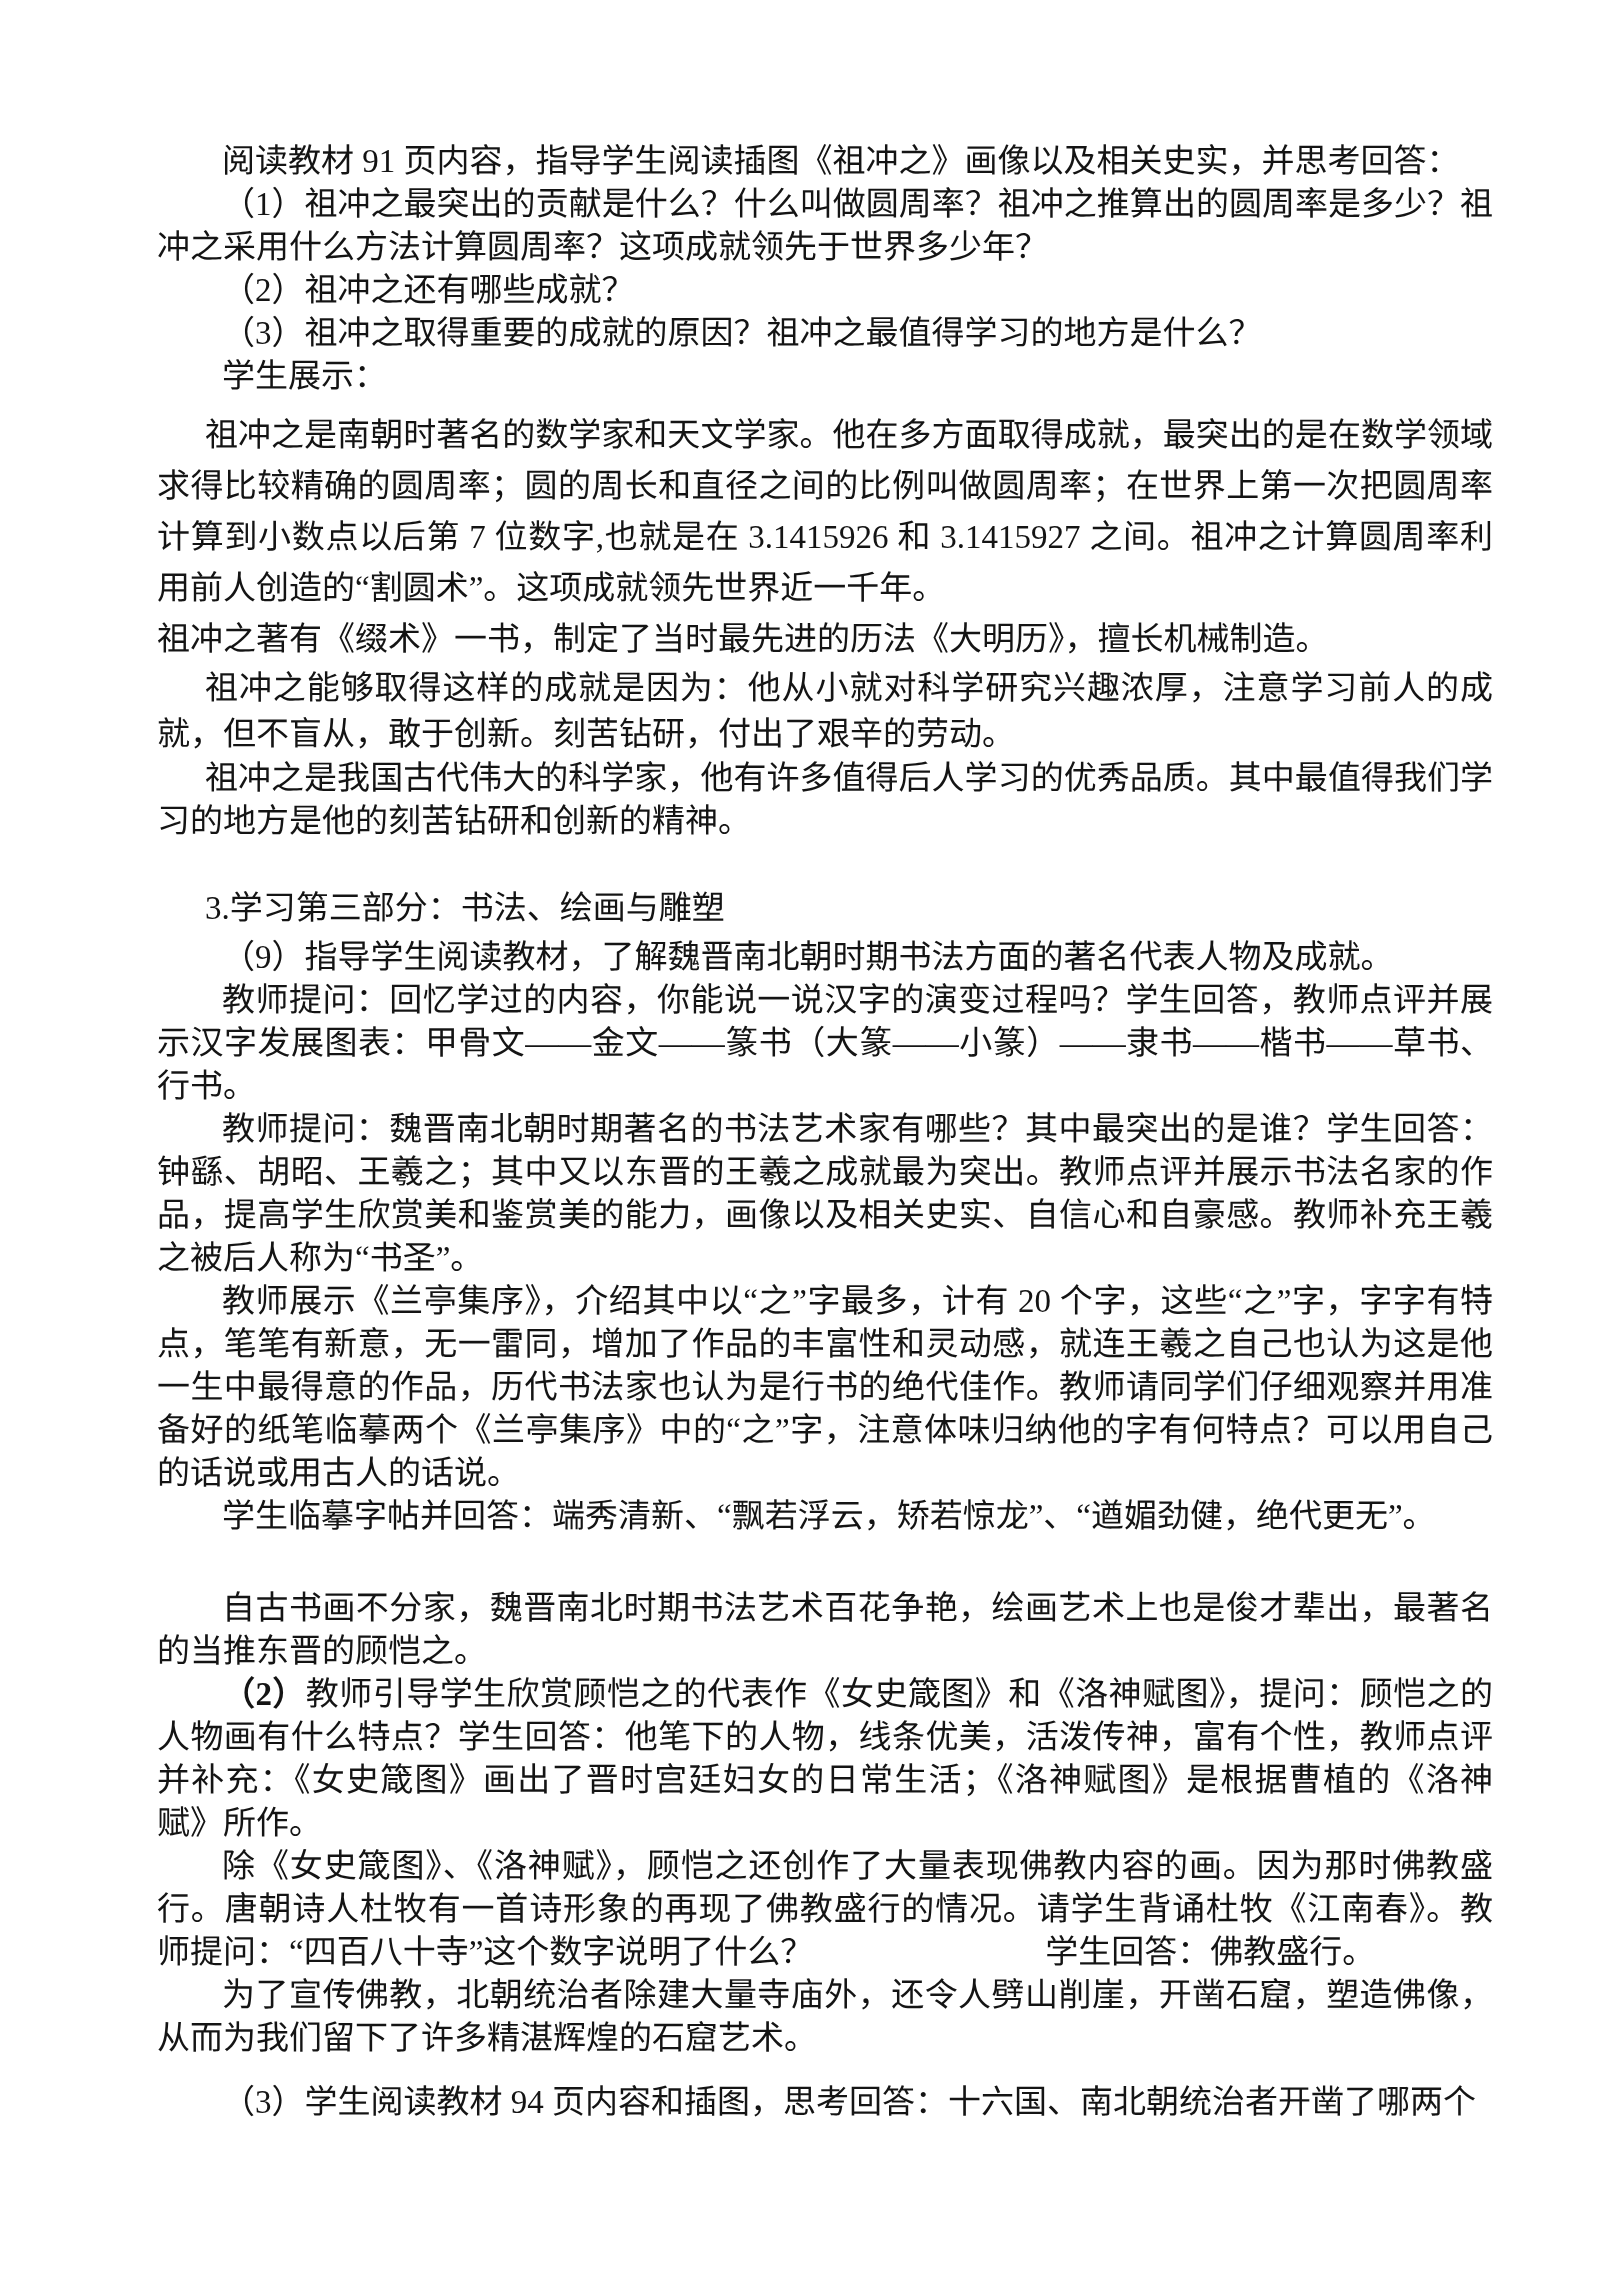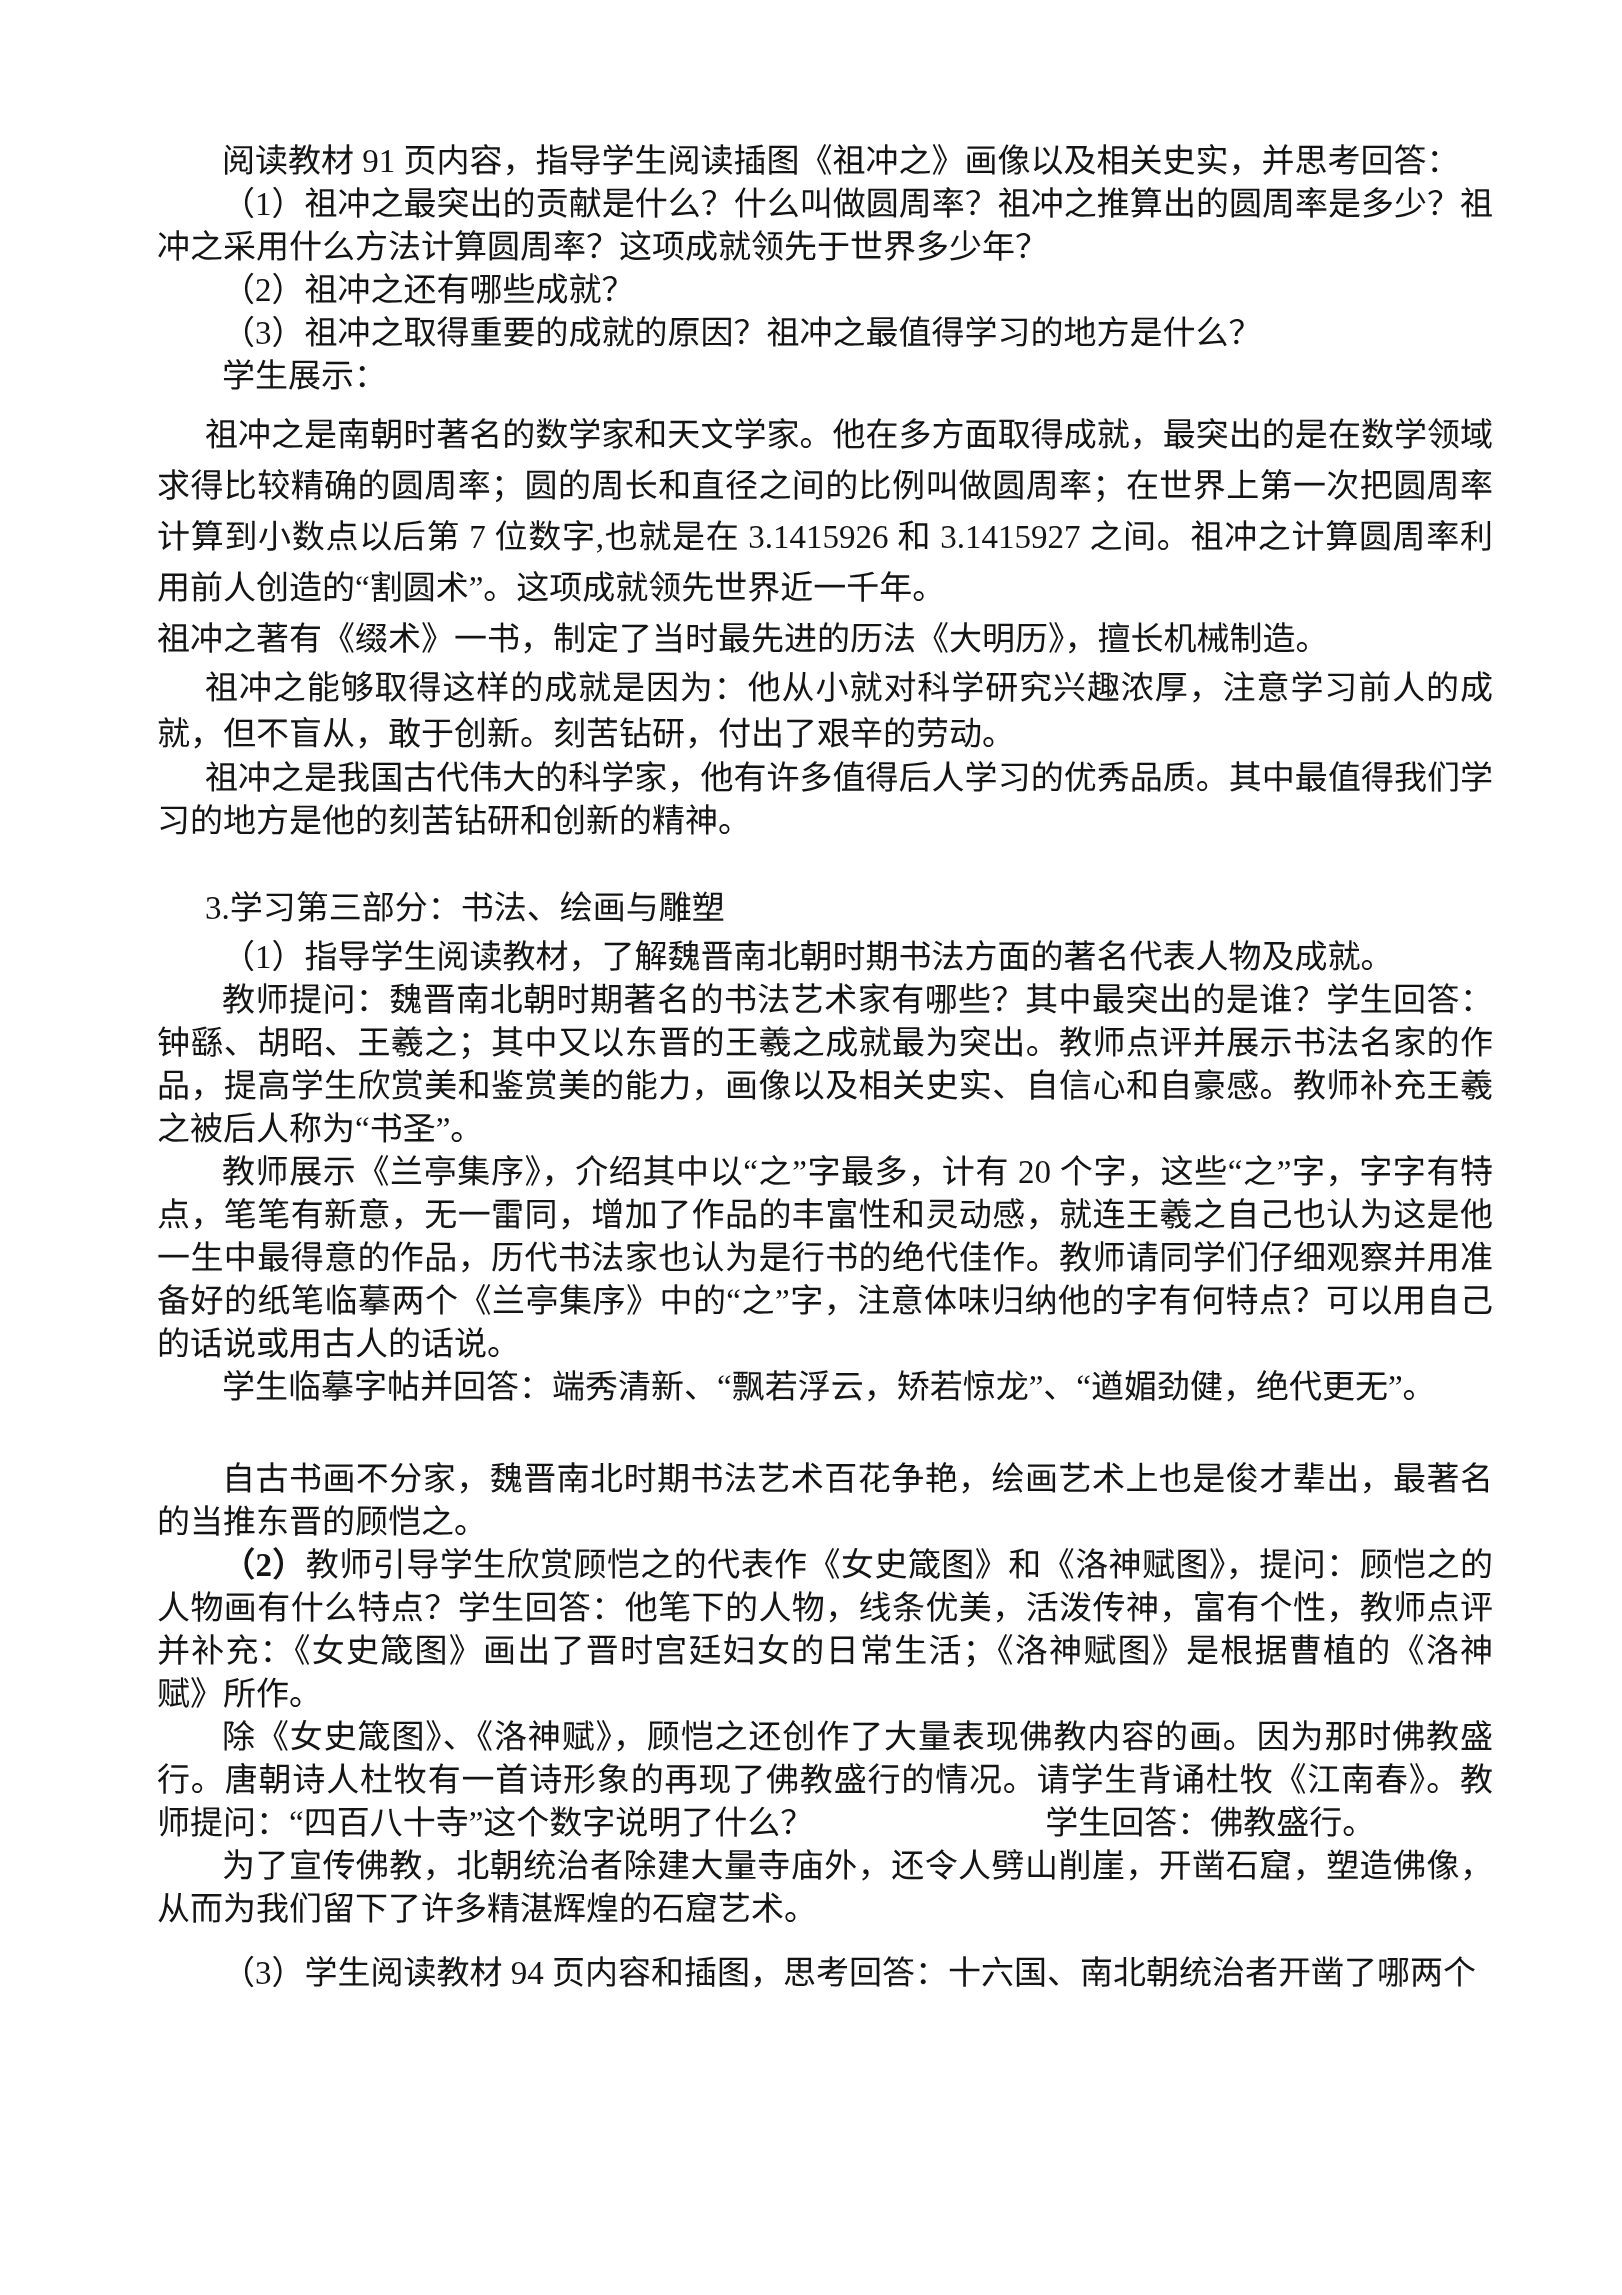--- a/index.html
+++ b/index.html
@@ -45,21 +45,22 @@
       <p style="text-indent: 65px; line-height: 43px;"><span>阅读教材 91 页内容，指导学生阅读插图《祖冲之》画像以及相关史实，并思考回答：</span></p>
       <p style="text-indent: 65px; line-height: 43px;"><span>（1）祖冲之最突出的贡献是什么？什么叫做圆周率？祖冲之推算出的圆周率是多少？祖冲之采用什么方法计算圆周率？这项成就领先于世界多少年？</span></p>
       <p style="text-indent: 65px; line-height: 43px;"><span>（2）祖冲之还有哪些成就？</span></p>
       <p style="text-indent: 65px; line-height: 43px;"><span>（3）祖冲之取得重要的成就的原因？祖冲之最值得学习的地方是什么？</span></p>
       <p style="text-indent: 65px; line-height: 43px;"><span>学生展示：</span></p>
       <p style="text-indent: 48px; line-height: 51px; margin-top: 11.6px;"><span>祖冲之是南朝时著名的数学家和天文学家。他在多方面取得成就，最突出的是在数学领域求得比较精确的圆周率；圆的周长和直径之间的比例叫做圆周率；在世界上第一次把圆周率计算到小数点以后第 7 位数字,也就是在 3.1415926 和 3.1415927 之间。祖冲之计算圆周率利用前人创造的“割圆术”。这项成就领先世界近一千年。</span></p>
       <p style="text-indent: 0px; line-height: 51px;"><span>祖冲之著有《缀术》一书，制定了当时最先进的历法《大明历》，擅长机械制造。</span></p>
       <p style="text-indent: 48px; line-height: 46px;"><span>祖冲之能够取得这样的成就是因为：他从小就对科学研究兴趣浓厚，注意学习前人的成就，但不盲从，敢于创新。刻苦钻研，付出了艰辛的劳动。</span></p>
       <p style="text-indent: 48px; line-height: 43px;"><span>祖冲之是我国古代伟大的科学家，他有许多值得后人学习的优秀品质。其中最值得我们学习的地方是他的刻苦钻研和创新的精神。</span></p>
       <p style="text-indent: 48px; line-height: 43px; margin-top: 44px;"><span>3.学习第三部分：书法、绘画与雕塑</span></p>
-      <p style="text-indent: 65px; line-height: 43px; margin-top: 6.8px;"><span>（1）指导学生阅读教材，了解魏晋南北朝时期书法方面的著名代表人物及成就。</span></p>
+      <p style="text-indent: 65px; line-height: 43px; margin-top: 6.8px;"><span>（9）指导学生阅读教材，了解魏晋南北朝时期书法方面的著名代表人物及成就。</span></p>
+      <p style="text-indent: 65px; line-height: 43px;"><span>教师提问：回忆学过的内容，你能说一说汉字的演变过程吗？学生回答，教师点评并展示汉字发展图表：甲骨文——金文——篆书（大篆——小篆）——隶书——楷书——草书、行书。</span></p>
       <p style="text-indent: 65px; line-height: 43px;"><span>教师提问：魏晋南北朝时期著名的书法艺术家有哪些？其中最突出的是谁？学生回答：钟繇、胡昭、王羲之；其中又以东晋的王羲之成就最为突出。教师点评并展示书法名家的作品，提高学生欣赏美和鉴赏美的能力，画像以及相关史实、自信心和自豪感。教师补充王羲之被后人称为“书圣”。</span></p>
       <p style="text-indent: 65px; line-height: 43px;"><span>教师展示《兰亭集序》，介绍其中以“之”字最多，计有 20 个字，这些“之”字，字字有特点，笔笔有新意，无一雷同，增加了作品的丰富性和灵动感，就连王羲之自己也认为这是他一生中最得意的作品，历代书法家也认为是行书的绝代佳作。教师请同学们仔细观察并用准备好的纸笔临摹两个《兰亭集序》中的“之”字，注意体味归纳他的字有何特点？可以用自己的话说或用古人的话说。</span></p>
       <p style="text-indent: 65px; line-height: 43px;"><span>学生临摹字帖并回答：端秀清新、“飘若浮云，矫若惊龙”、“遒媚劲健，绝代更无”。</span></p>
       <p style="text-indent: 65px; line-height: 43px; margin-top: 49px;"><span>自古书画不分家，魏晋南北时期书法艺术百花争艳，绘画艺术上也是俊才辈出，最著名的当推东晋的顾恺之。</span></p>
       <p style="text-indent: 65px; line-height: 43px;"><span class="run-bold">（2）</span><span>教师引导学生欣赏顾恺之的代表作《女史箴图》和《洛神赋图》，提问：顾恺之的人物画有什么特点？学生回答：他笔下的人物，线条优美，活泼传神，富有个性，教师点评并补充：《女史箴图》画出了晋时宫廷妇女的日常生活；《洛神赋图》是根据曹植的《洛神赋》所作。</span></p>
       <p style="text-indent: 65px; line-height: 43px;"><span>除《女史箴图》、《洛神赋》，顾恺之还创作了大量表现佛教内容的画。因为那时佛教盛行。唐朝诗人杜牧有一首诗形象的再现了佛教盛行的情况。请学生背诵杜牧《江南春》。教师提问：“四百八十寺”这个数字说明了什么？</span><span class="gap" style="width: 232px;"></span><span>学生回答：佛教盛行。</span></p>
       <p style="text-indent: 65px; line-height: 43px;"><span>为了宣传佛教，北朝统治者除建大量寺庙外，还令人劈山削崖，开凿石窟，塑造佛像，从而为我们留下了许多精湛辉煌的石窟艺术。</span></p>
       <p style="text-indent: 65px; line-height: 43px; margin-top: 20.4px;"><span>（3）学生阅读教材 94 页内容和插图，思考回答：十六国、南北朝统治者开凿了哪两个</span></p>
     </div>
 </div>

